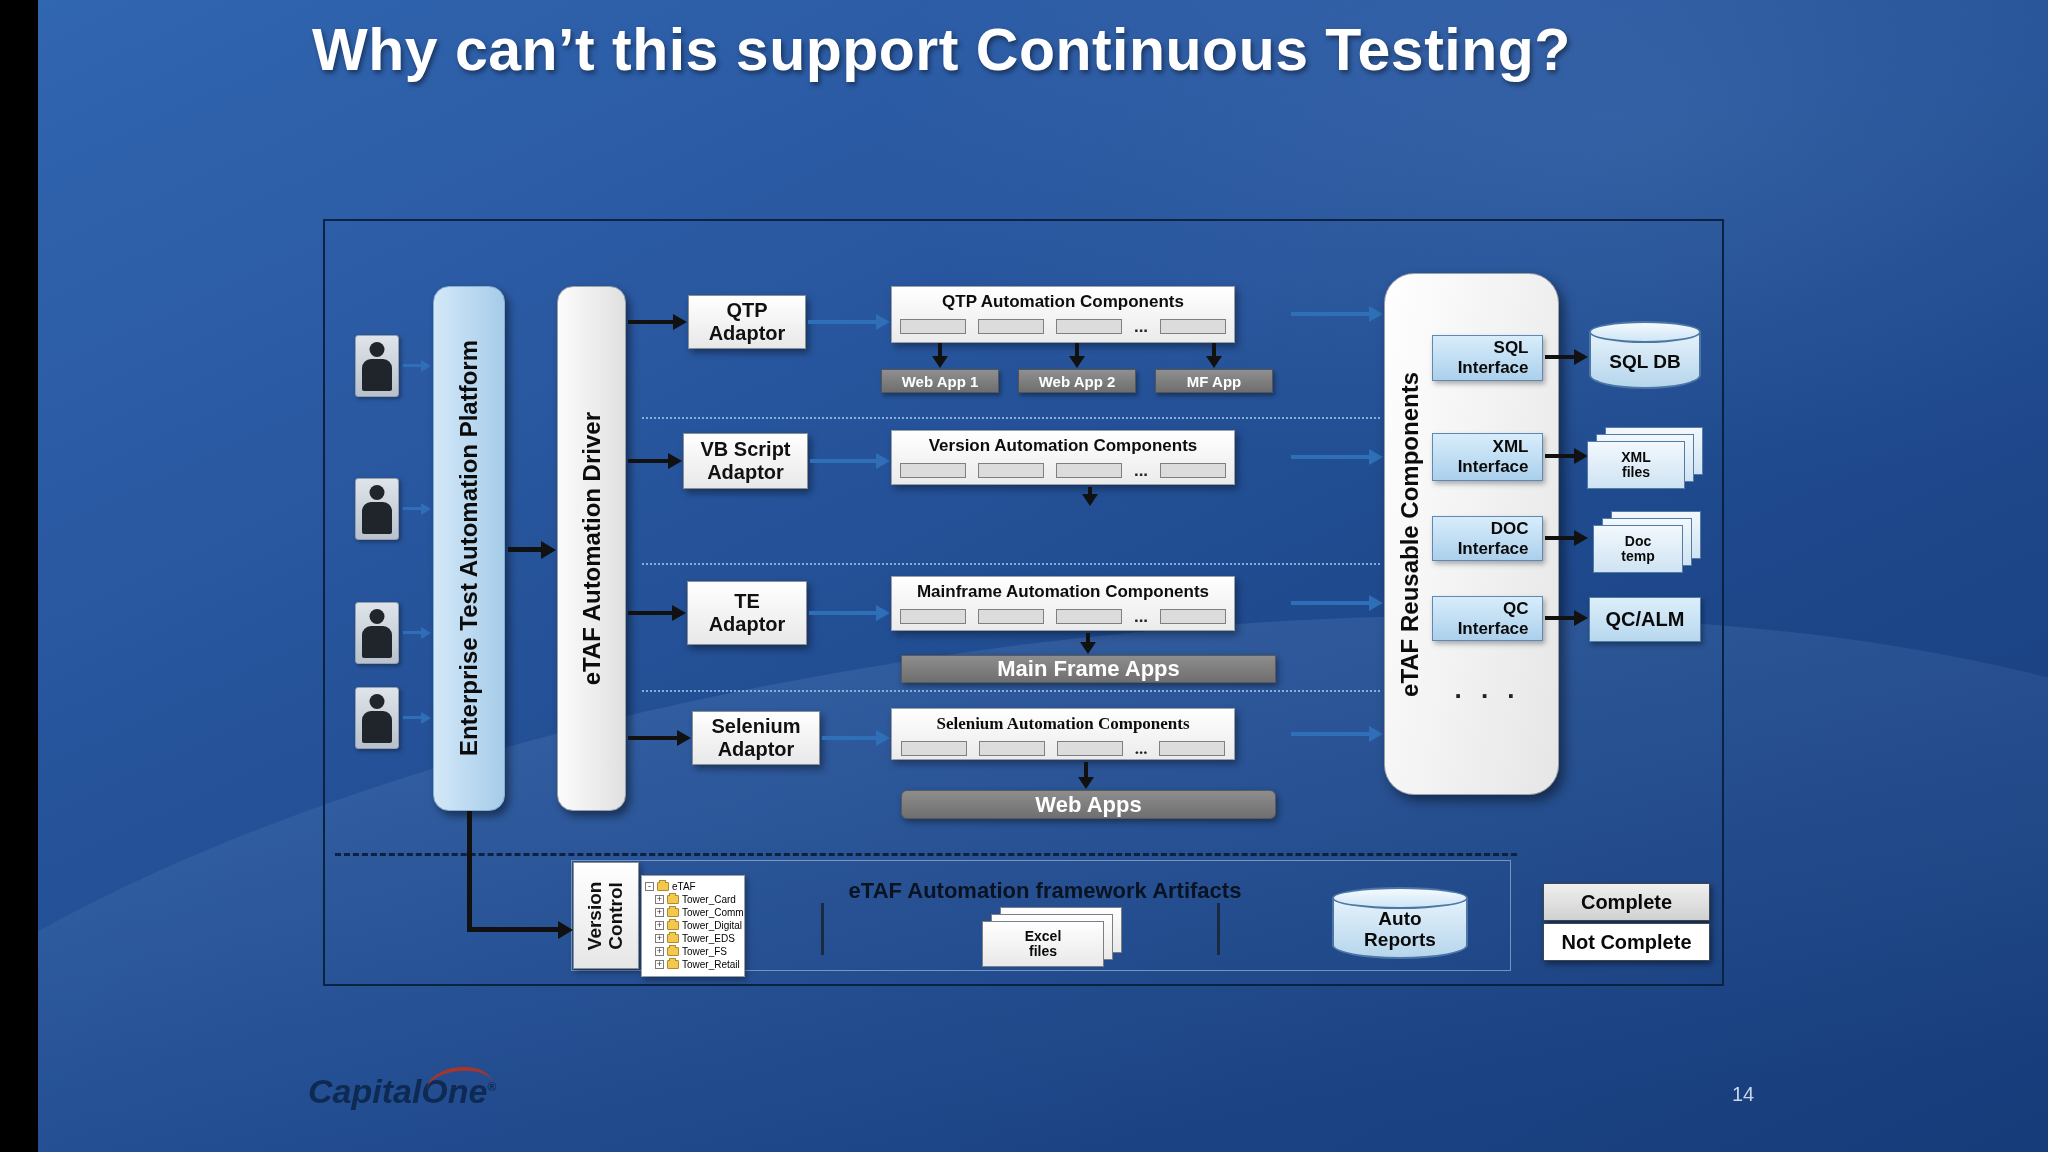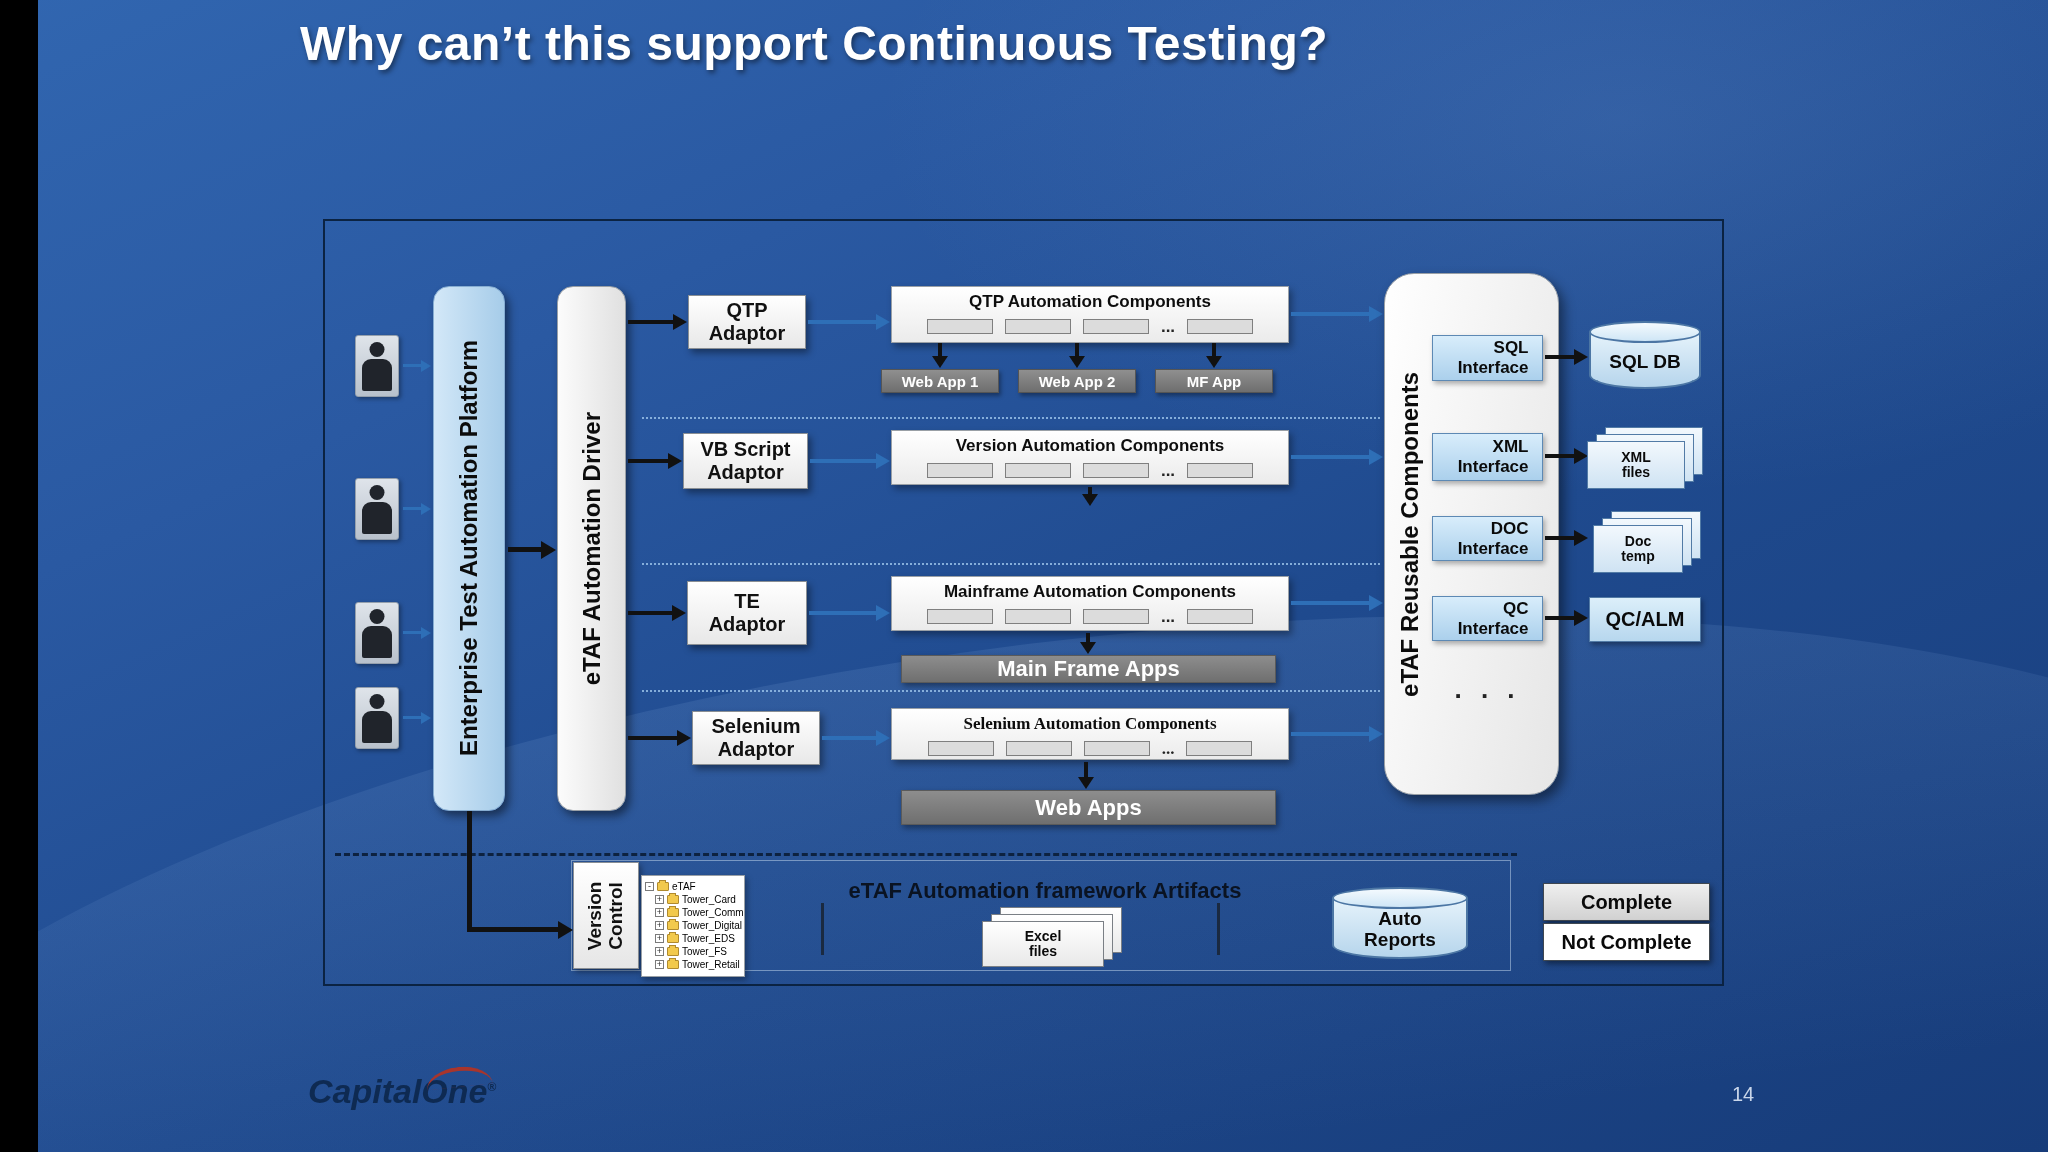--- a/index.html
+++ b/index.html
@@ -5,21 +5,21 @@
   * { box-sizing: border-box; margin: 0; padding: 0; }
   html,body { width:2048px; height:1152px; }
   body { font-family:"Liberation Sans", sans-serif; }
   .slide { position:relative; width:2048px; height:1152px; overflow:hidden;
            background: linear-gradient(155deg,#3166b0 0%, #2a59a2 28%, #1f4a8e 58%, #173c7a 100%); }
   .bgcurve1 { position:absolute; left:-260px; top:640px; width:2700px; height:950px; border-radius:50%;
               background:linear-gradient(rgba(110,150,205,.20), rgba(110,150,205,0) 55%); transform:rotate(-7deg); }
   .bgcurve2 { position:absolute; right:-320px; top:-260px; width:1500px; height:760px; border-radius:50%;
               background:radial-gradient(ellipse at center, rgba(130,170,225,.16), rgba(130,170,225,0) 70%); }
   .edge { position:absolute; left:0; top:0; width:38px; height:1152px; background:#000; }
-  .slide-title { position:absolute; left:300px; top:16px; color:#fff; font-size:48px; font-weight:bold;
+  .slide-title { position:absolute; left:312px; top:16px; color:#fff; font-size:59px; font-weight:bold;
                  letter-spacing:.5px; text-shadow:2px 3px 5px rgba(0,0,0,.45); }
   .diagram { position:absolute; left:323px; top:219px; width:1401px; height:767px; border:2px solid #0b2342; }
 
   
   .person { position:absolute; width:44px; height:62px; }
   .ptile  { position:absolute; inset:0; background:linear-gradient(#dfe4ea,#b8c1cc); border:1px solid #95a0ad;
             border-radius:3px; box-shadow:2px 2px 4px rgba(0,0,0,.35); }
   .phead  { position:absolute; top:7px; left:50%; transform:translateX(-50%); width:15px; height:15px;
             border-radius:50%; background:#20242b; }
   .ptorso { position:absolute; top:24px; left:50%; transform:translateX(-50%); width:30px; height:32px;
@@ -43,21 +43,21 @@
   .driver   { left:232px; top:65px; width:69px; height:525px; background:linear-gradient(90deg,#fcfcfc,#e0e0e0); border:1px solid #9aa0a6; }
   .vwrap { position:absolute; inset:0; display:flex; align-items:center; justify-content:center; }
   .vtext { writing-mode:vertical-rl; transform:rotate(180deg); font-weight:bold; font-size:24px; color:#0c0c0c; white-space:nowrap; }
 
   
   .adaptor { position:absolute; background:linear-gradient(#ffffff,#e8e8e8); border:1px solid #8a8f94;
              box-shadow:3px 4px 7px rgba(0,0,0,.4); display:flex; align-items:center; justify-content:center; }
   .adaptor span { display:block; width:92px; text-align:center; font-weight:bold; font-size:20px; color:#111; line-height:1.15; }
 
   
-  .comp { position:absolute; left:566px; width:398px; background:linear-gradient(#ffffff,#ebebeb);
+  .comp { position:absolute; left:566px; width:344px; background:linear-gradient(#ffffff,#ebebeb);
           border:1px solid #9aa0a6; box-shadow:3px 4px 7px rgba(0,0,0,.35); }
   .ctitle { text-align:center; font-weight:bold; font-size:17px; margin-top:5px; color:#0d0d0d; }
   .rrow { display:flex; align-items:center; justify-content:center; gap:12px; margin-top:7px; }
   .r { width:66px; height:15px; background:#dcdcdc; border:1px solid #7f7f7f; flex:none; }
   .dots { font-weight:bold; font-size:17px; color:#222; line-height:10px; }
 
   .appbox { position:absolute; width:118px; height:24px; background:linear-gradient(#8f8f8f,#6e6e6e); border:1px solid #555;
             color:#fff; font-weight:bold; font-size:15px; display:flex; align-items:center; justify-content:center;
             box-shadow:2px 3px 4px rgba(0,0,0,.35); }
   .bar { position:absolute; background:linear-gradient(#8d8d8d,#6f6f6f); border:1px solid #5a5a5a; color:#fff;
@@ -244,21 +244,21 @@
     <div class="arrow-v" style="left:750px;top:122px;height:14px;"></div>
     <div class="arrow-v" style="left:887px;top:122px;height:14px;"></div>
     <div class="appbox" style="left:556px;top:148px;">Web App 1</div>
     <div class="appbox" style="left:693px;top:148px;">Web App 2</div>
     <div class="appbox" style="left:830px;top:148px;">MF App</div>
 
     <div class="arrow-v" style="left:763px;top:266px;height:8px;"></div>
     <div class="arrow-v" style="left:761px;top:412px;height:10px;"></div>
     <div class="bar" style="left:576px;top:434px;width:375px;height:28px;">Main Frame Apps</div>
     <div class="arrow-v" style="left:759px;top:541px;height:16px;"></div>
-    <div class="bar" style="left:576px;top:569px;width:375px;height:35px;">Web Apps</div>
+    <div class="bar" style="left:576px;top:569px;width:375px;height:29px;border-radius:6px;">Web Apps</div>
 
     <div class="dotline" style="left:317px;top:196px;width:738px;"></div>
     <div class="dotline" style="left:317px;top:342px;width:738px;"></div>
     <div class="dotline" style="left:317px;top:469px;width:738px;"></div>
 
     <div class="arrow-h blue" style="left:966px;top:91px;width:79px;"></div>
     <div class="arrow-h blue" style="left:966px;top:234px;width:79px;"></div>
     <div class="arrow-h blue" style="left:966px;top:380px;width:79px;"></div>
     <div class="arrow-h blue" style="left:966px;top:511px;width:79px;"></div>
 

